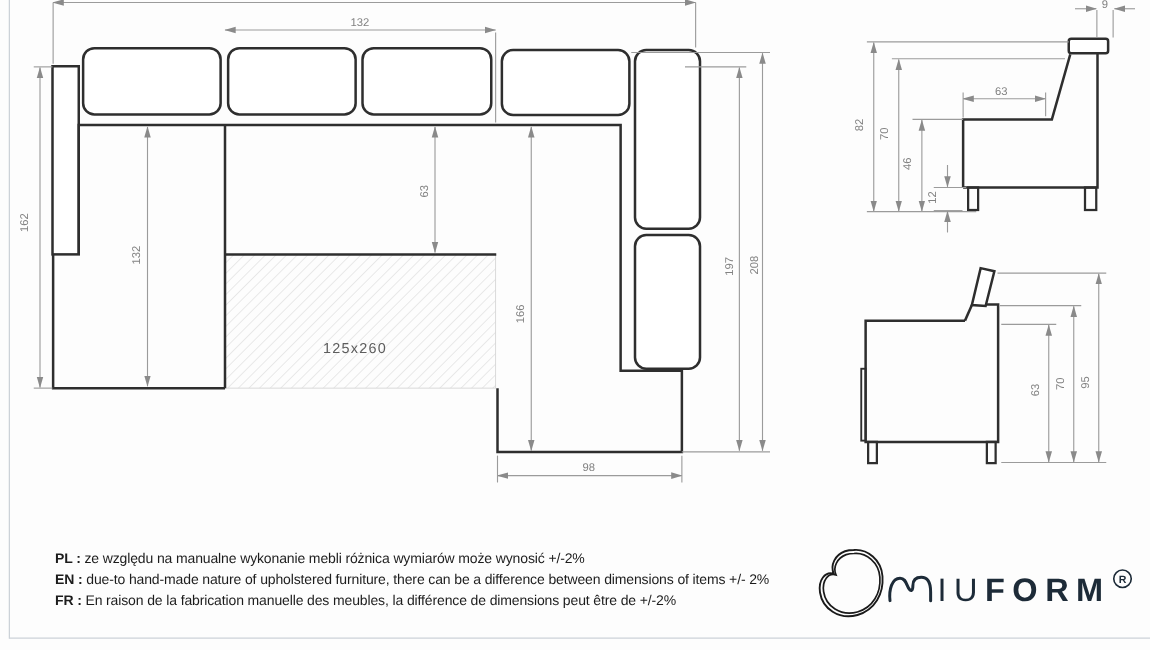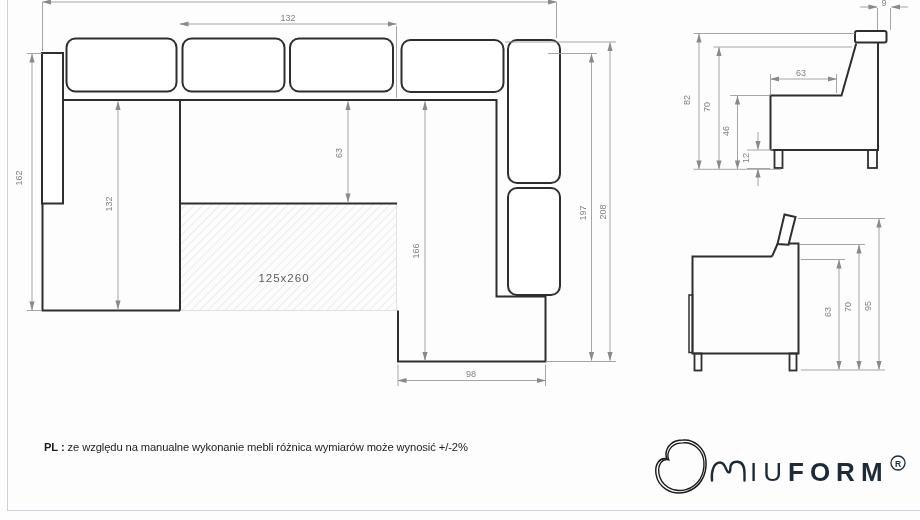--- a/index.html
+++ b/index.html
@@ -157,20 +157,22 @@
     </g>
 
     <text class="dimtxt" x="831" y="312" text-anchor="middle" transform="rotate(-90 831 312)">63</text>
     <text class="dimtxt" x="851" y="307" text-anchor="middle" transform="rotate(-90 851 307)">70</text>
     <text class="dimtxt" x="871" y="306" text-anchor="middle" transform="rotate(-90 871 306)">95</text>
   </g>
 </svg>
 
 <div id="notes">
   <div class="note-line"><b>PL :</b> <span>ze względu na manualne wykonanie mebli różnica wymiarów może wynosić +/-2%</span></div>
+  <div class="note-line"><b>EN :</b> <span>due-to hand-made nature of upholstered furniture, there can be a difference between dimensions of items +/- 2%</span></div>
+  <div class="note-line"><b>FR :</b> <span>En raison de la fabrication manuelle des meubles, la différence de dimensions peut être de +/-2%</span></div>
 </div>
 
 <svg id="logo" width="262" height="64" viewBox="0 0 262 64">
   <g fill="none" stroke="#1b1b1b">
     <path id="beanP" stroke-width="1.5" d="M33,4 C44,3 55,12 56,25 C57,39 50,52 36,56 C21,60 8,51 6,38 C4.5,28 10,21 17,23 C14,16 18,8 26,5 C28.5,4.2 31,4 33,4 Z"></path>
     <use href="#beanP" stroke-width="0.8" transform="translate(3.5,3.2) scale(0.9)"></use>
   </g>
   <path d="M62,44.5 C61,36 63.5,26.5 70,26.5 C75.5,26.5 75,33.5 78,36 C79.8,37.4 80.3,35 80.3,32.5 C80.3,27.5 83.5,25.8 87,25.8 C92.5,25.8 94.5,31 94.5,37.5 L94.5,44.5" fill="none" stroke="#1d2b38" stroke-width="2.4" stroke-linecap="round"></path>
   <text x="100" y="45" font-family="Liberation Sans, sans-serif" font-size="26" letter-spacing="6" fill="#1d2b38"><tspan font-weight="400">IU</tspan><tspan font-weight="700">FORM</tspan></text>
   <g>

